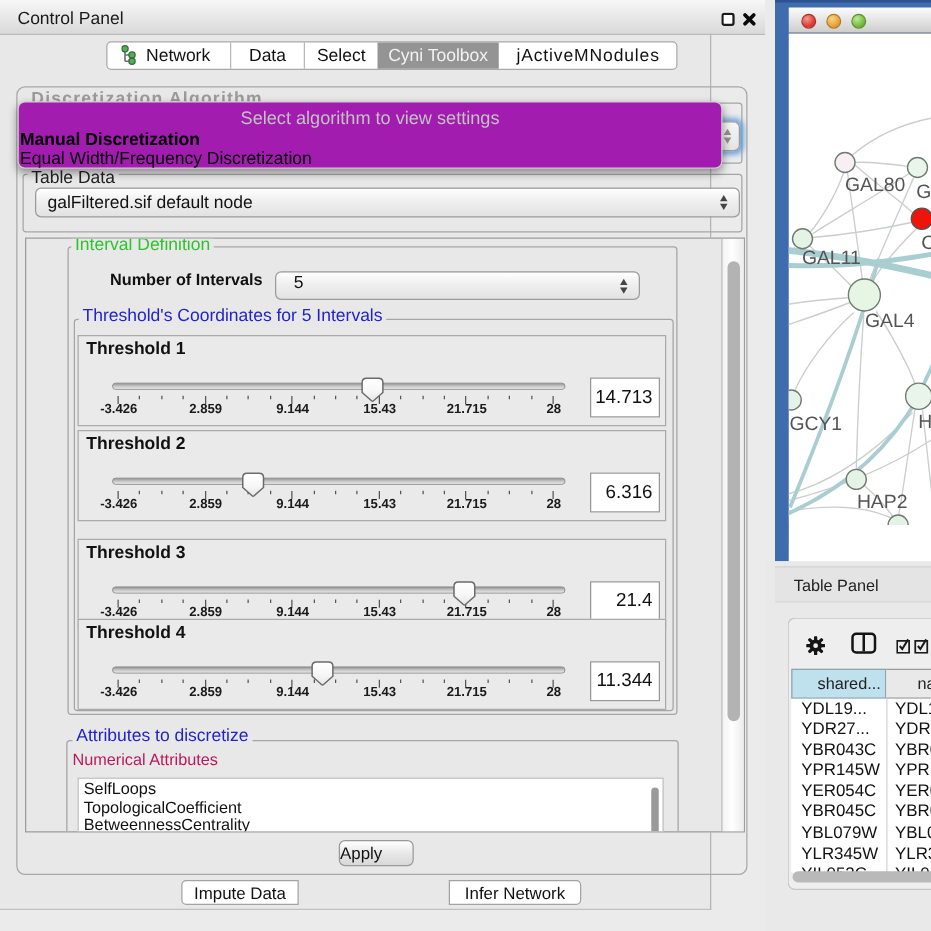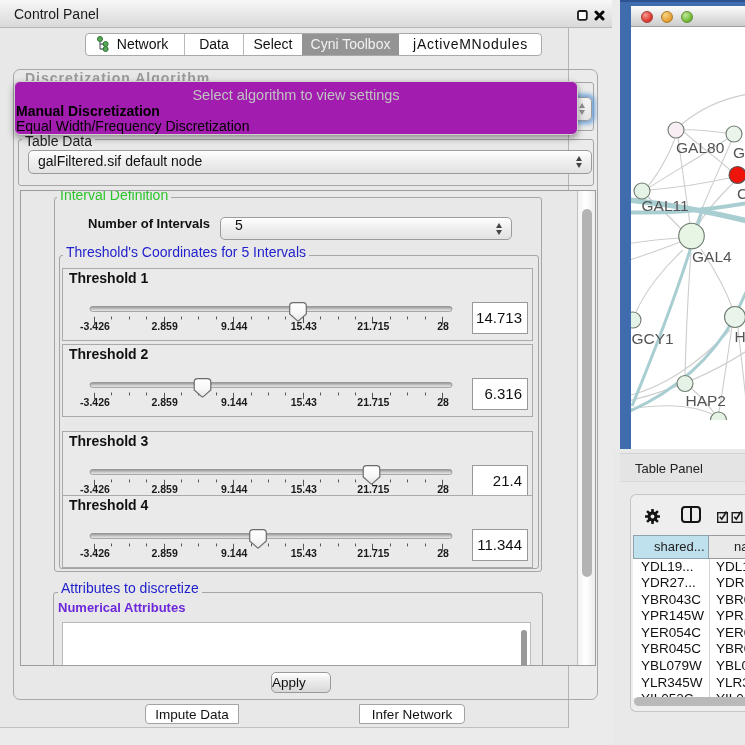--- a/index.html
+++ b/index.html
@@ -230,22 +230,23 @@
           <text x="240.79999999999998" y="61" font-size="10.5" font-weight="bold" fill="#1a1a1a" text-anchor="middle" font-family="Liberation Sans, sans-serif">15.43</text>
           <text x="310.4" y="61" font-size="10.5" font-weight="bold" fill="#1a1a1a" text-anchor="middle" font-family="Liberation Sans, sans-serif">21.715</text>
           <text x="380" y="61" font-size="10.5" font-weight="bold" fill="#1a1a1a" text-anchor="middle" font-family="Liberation Sans, sans-serif">28</text>
           <path d="M 186.7 45 L 186.7 37 Q 186.7 33.6 190.1 33.6 L 199.9 33.6 Q 203.3 33.6 203.3 37 L 203.3 45 L 195.8 51.6 A 1.2 1.2 0 0 1 194.2 51.6 Z" fill="url(#th3)" stroke="#6b6b6b" stroke-width="1.2"></path>
         </svg>
         <div class="vbox">11.344</div>
       </div>
 
     <div class="group" style="left:32px;top:401px;width:490px;height:82px;"></div>
     <div class="gtitle" style="left:37px;top:390.5px;color:#2222cc;">Attributes to discretize</div>
-    <div class="abs" style="left:37px;top:409px;font-size:13px;font-weight:bold;color:#6d28d9;">Numerical Attributes</div>
+    <div class="abs" style="left:37px;top:409px;font-size:13px;font-weight:normal;color:#be185d;">Numerical Attributes</div>
     <div class="abs" style="left:41px;top:431px;width:469px;height:45px;background:#fff;border:1px solid #bbb;overflow:hidden;">
+      <div style="position:absolute;left:4px;top:1px;font-size:13px;color:#111;line-height:14.65px;">SelfLoops<br>TopologicalCoefficient<br>BetweennessCentrality</div>
       <div style="position:absolute;right:3px;top:7px;width:6.5px;height:40px;background:#9a9a9a;border-radius:3px;"></div>
     </div>
 
     <div class="abs" style="left:556px;top:0;width:20px;height:476px;background:linear-gradient(to right,#f2f2f2,#ffffff 40%,#e8e8e8);border-left:1px solid #c0c0c0;"></div>
     <div class="abs" style="left:561px;top:18px;width:10px;height:368px;background:#b3b3b3;border-radius:5px;"></div>
   </div>
 
   <div id="apply">Apply</div>
 
   <div class="btab" style="left:145px;width:94px;border-radius:4px 0 0 4px;">Impute Data</div>

